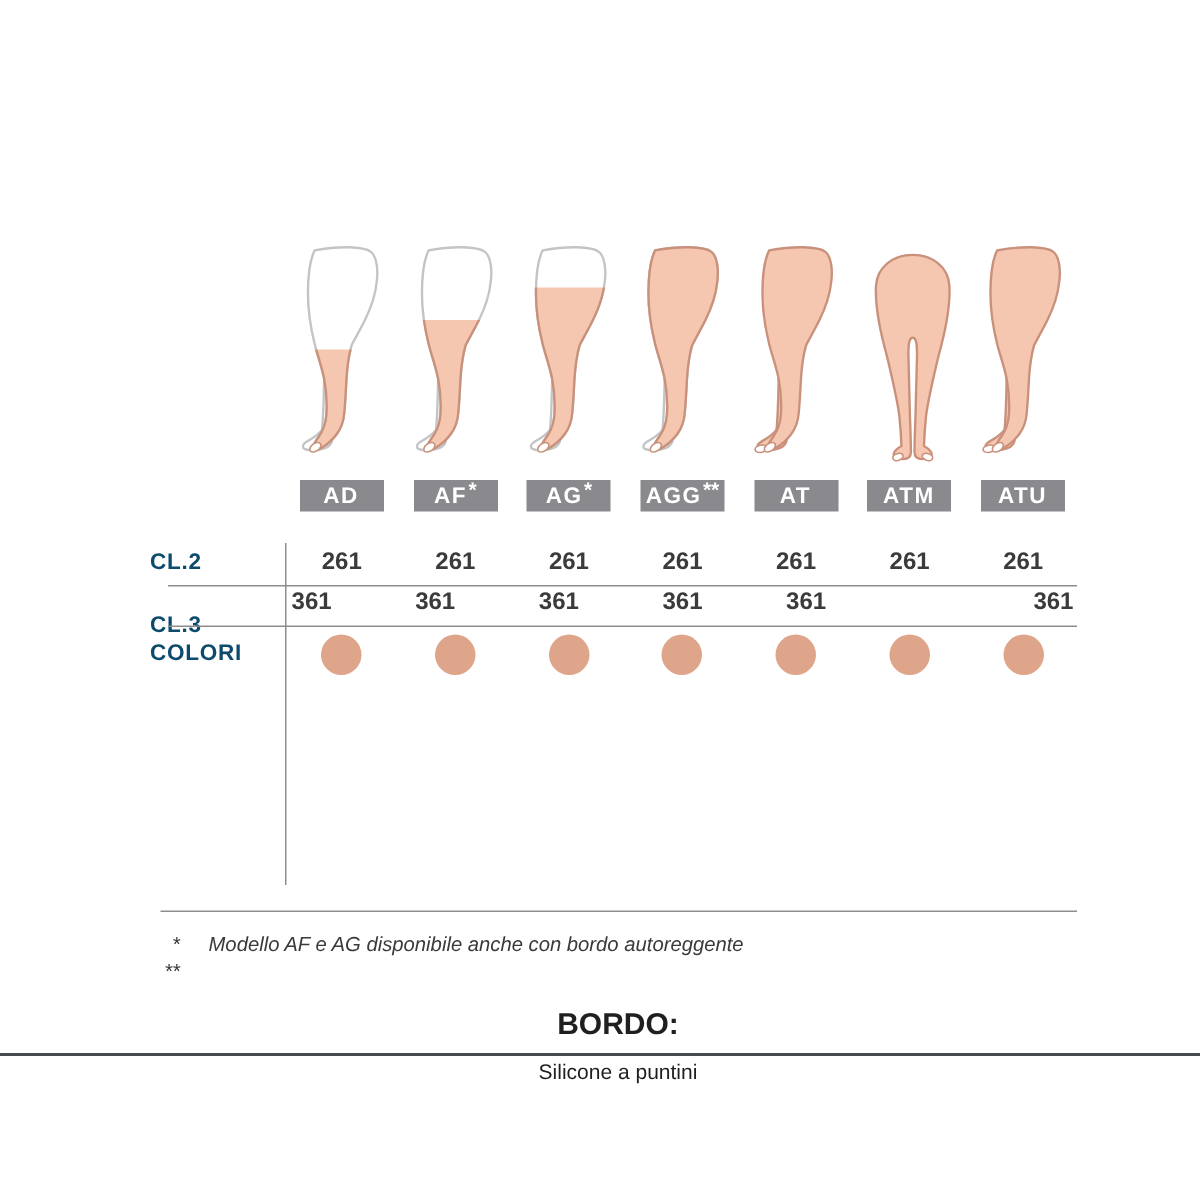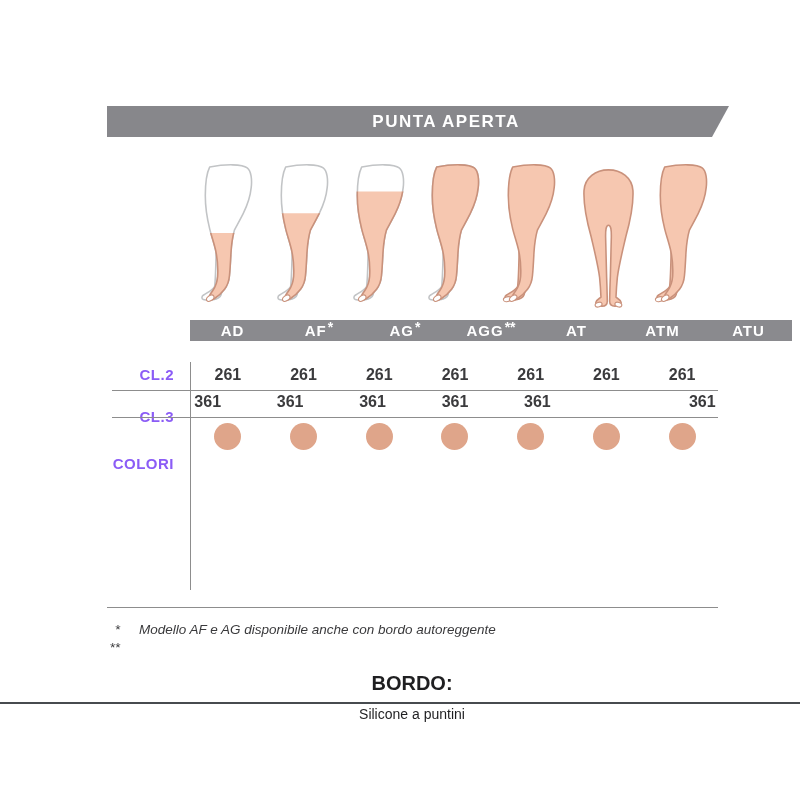--- a/index.html
+++ b/index.html
@@ -18,35 +18,35 @@
   .figs .cell{display:flex;justify-content:center;align-items:flex-end;}
   svg.fig{width:75px;height:150px;overflow:visible;display:block;}
   .base{fill:#ffffff;stroke:#c2c4c6;stroke-width:1.6;stroke-linejoin:round;stroke-linecap:round;}
   .cov{fill:#f6c7b0;stroke:#c9917b;stroke-width:1.6;stroke-linejoin:round;stroke-linecap:round;}
   .toe{fill:#ffffff;stroke:#c9917b;stroke-width:1.1;}
 
   
   .labels{top:320px;}
   .labels .cell{display:flex;justify-content:center;align-items:flex-start;}
   .model-box{background:#8a8a8e;color:#fff;height:21px;line-height:21px;min-width:56px;
-             padding:0 15px;text-align:center;font-weight:bold;font-size:15px;letter-spacing:1px;
+             padding:0 0;text-align:center;font-weight:bold;font-size:15px;letter-spacing:1px;
              white-space:nowrap;}
   .model-box .sup{font-size:14px;position:relative;top:-4px;margin-left:1px;letter-spacing:0;}
 
   
   .vals .cell{display:flex;justify-content:center;align-items:center;height:22px;
               font-weight:bold;font-size:16px;color:#3b3b3d;}
   .row-cl2{top:364px;}
   .row-cl3{top:391px;gap:47px;}
   .row-colori{top:422px;height:28px;}
   .row-colori .cell{height:28px;}
   .dot{width:27px;height:27px;border-radius:50%;background:#dfa58a;}
 
-  .row-label{position:absolute;left:100px;width:74px;text-align:right;font-weight:bold;
-             font-size:15px;color:#8b5cf6;height:22px;line-height:22px;letter-spacing:0.5px;}
+  .row-label{position:absolute;left:100px;width:74px;text-align:left;font-weight:bold;
+             font-size:15px;color:#0c4a6e;height:22px;line-height:22px;letter-spacing:0.5px;}
 
   
   .hline{position:absolute;height:1px;background:#8d8d8d;}
   .vline{position:absolute;width:1px;background:#8d8d8d;}
 
   
   .footnote{position:absolute;left:96px;display:flex;font-style:italic;font-size:13.5px;color:#3a3a3c;}
   .footnote .mark{width:24px;text-align:right;font-style:italic;}
   .footnote .txt{margin-left:19px;}
 
@@ -71,23 +71,20 @@
         </clipPath>
       <clipPath id="clip-af">
           <rect x="0" y="50" width="76" height="100"></rect>
         </clipPath>
       <clipPath id="clip-ag">
           <rect x="0" y="28" width="76" height="122"></rect>
         </clipPath>
     </defs>
   </svg>
 
-  <div class="banner">
-    <span>PUNTA APERTA</span>
-  </div>
 
   <div class="cols figs">
     <div class="cell">
       <svg class="fig" viewBox="0 0 76 150">
         <use href="#p-backleg" class="base"></use>
           <use href="#p-frontleg" class="base"></use>
         <g clip-path="url(#clip-ad)">
             <use href="#p-frontleg" class="cov"></use>
           </g>
         <ellipse class="toe" cx="20.5" cy="136" rx="4.2" ry="2.6" transform="rotate(-35 20.5 136)"></ellipse>
@@ -187,21 +184,21 @@
     <div class="cell">361</div>
     <div class="cell">361</div>
     <div class="cell">361</div>
     <div class="cell">361</div>
     <div class="cell">361</div>
     <div class="cell"></div>
     <div class="cell">361</div>
   </div>
   <div class="hline" style="left:112px;top:417px;width:606px;"></div>
 
-  <div class="row-label" style="top:425px;margin-top:28px;">COLORI</div>
+  <div class="row-label" style="top:425px;">COLORI</div>
   <div class="cols vals row-colori">
     <div class="cell">
         <span class="dot"></span>
       </div>
     <div class="cell">
         <span class="dot"></span>
       </div>
     <div class="cell">
         <span class="dot"></span>
       </div>

